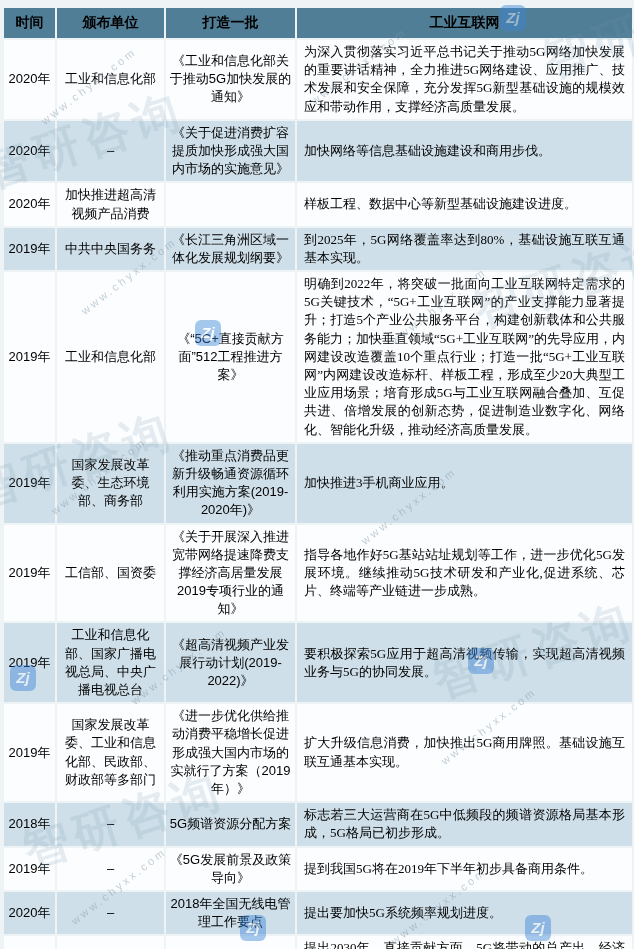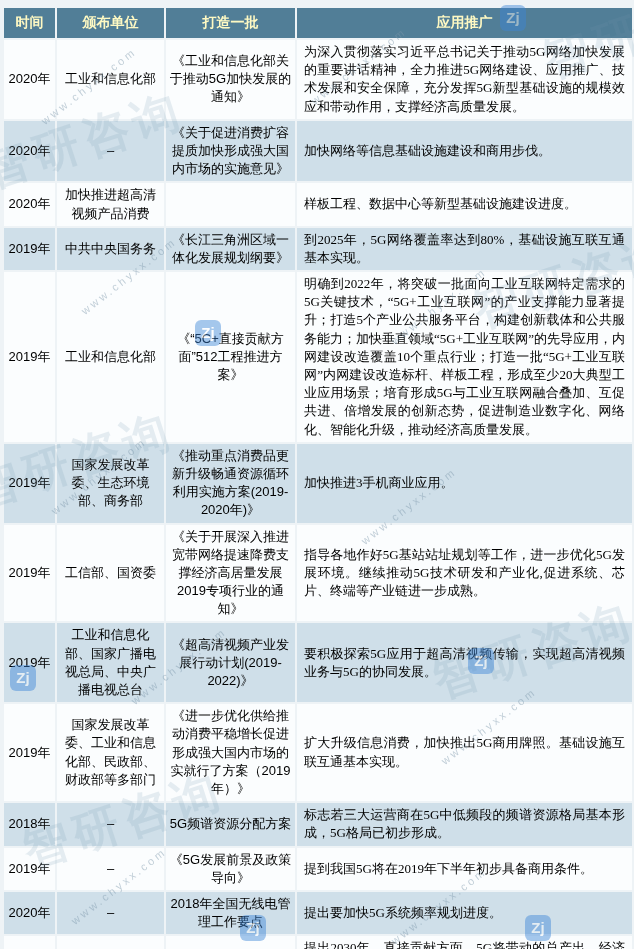--- a/index.html
+++ b/index.html
@@ -19,21 +19,21 @@
     color:#000;
   }
   .page{position:relative;width:634px;height:949px;display:flex;flex-direction:column;}
   table{
     width:630px;margin:6px 2px 0 2px;
     border-collapse:separate;border-spacing:2px;
     table-layout:fixed;
   }
   th{
     background:var(--header-bg);
-    font-size:14px;font-weight:bold;color:#fef9c3;
+    font-size:14px;font-weight:bold;color:#000000;
     padding:6px 2px;text-align:center;vertical-align:middle;
   }
   td{
     font-size:13px;line-height:1.4;vertical-align:middle;
     padding:3px 4px;
   }
   td.c-time,td.c-unit,td.c-policy{text-align:center;padding:3px 2px;}
   td.c-content{text-align:justify;padding:3px 7px;font-family:Liberation Serif, serif;}
   tr.row-light td{background:var(--row-light);}
   tr.row-alt td{background:var(--row-alt);}
@@ -43,42 +43,42 @@
     position:absolute;font-size:11px;letter-spacing:3px;
     color:rgba(125,150,170,0.45);transform:rotate(-38deg);white-space:nowrap;
   }
   .wm-big{
     position:absolute;font-size:46px;font-weight:bold;letter-spacing:6px;
     color:rgba(110,147,173,0.16);transform:rotate(-18deg);white-space:nowrap;
   }
   .wm-logo{
     position:absolute;width:26px;height:26px;border-radius:6px;
     background:var(--logo-blue);opacity:0.45;
-    color:#fff;font-weight:bold;font-size:15px;
+    color:#fff;font-weight:bold;font-style:italic;font-size:15px;
     line-height:26px;text-align:center;
   }
 </style>
 </head>
 <body>
 
 <div class="page">
 
   <table>
     <colgroup>
       <col style="width:51px">
         <col style="width:107px">
         <col style="width:129px">
         <col style="width:335px">
     </colgroup>
     <thead>
       <tr>
         <th>时间</th>
         <th>颁布单位</th>
         <th>打造一批</th>
-        <th>应用推广</th>
+        <th>工业互联网</th>
       </tr>
     </thead>
     <tbody>
         <tr class="row-light">
       <td class="c-time">2020年</td>
       <td class="c-unit">工业和信息化部</td>
       <td class="c-policy">《工业和信息化部关于推动5G加快发展的通知》</td>
       <td class="c-content">为深入贯彻落实习近平总书记关于推动5G网络加快发展的重要讲话精神，全力推进5G网络建设、应用推广、技术发展和安全保障，充分发挥5G新型基础设施的规模效应和带动作用，支撑经济高质量发展。</td>
     </tr>
         <tr class="row-alt">

